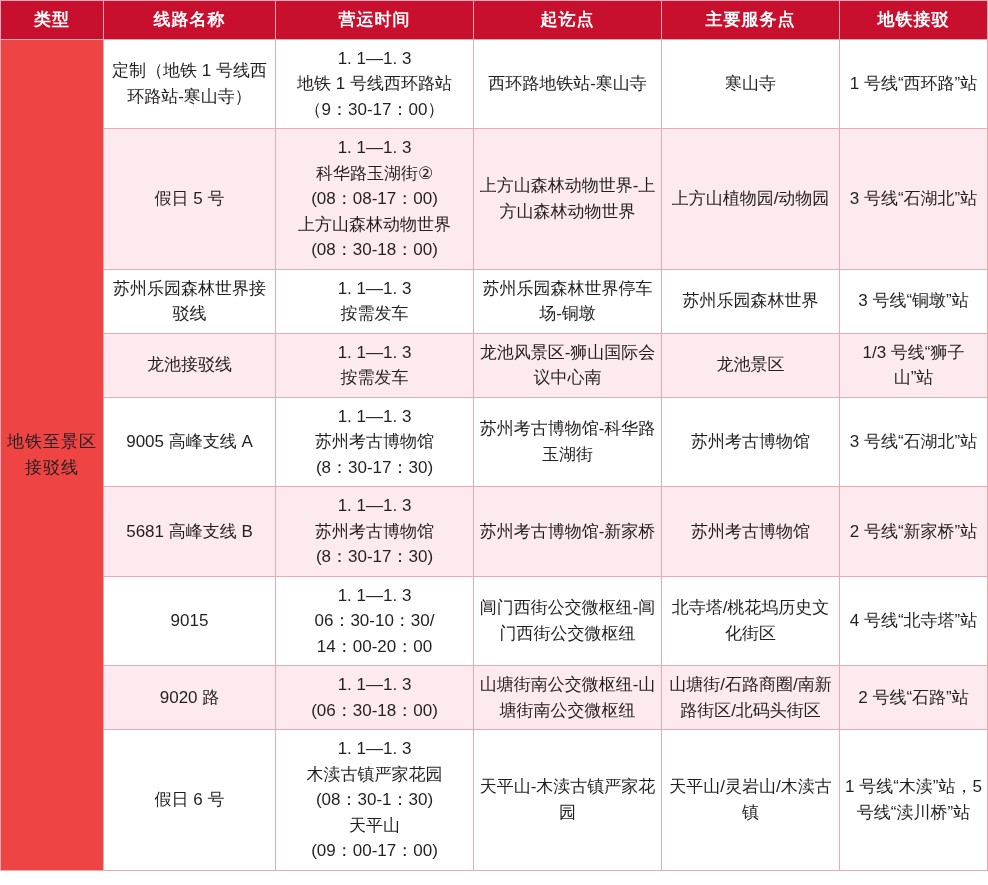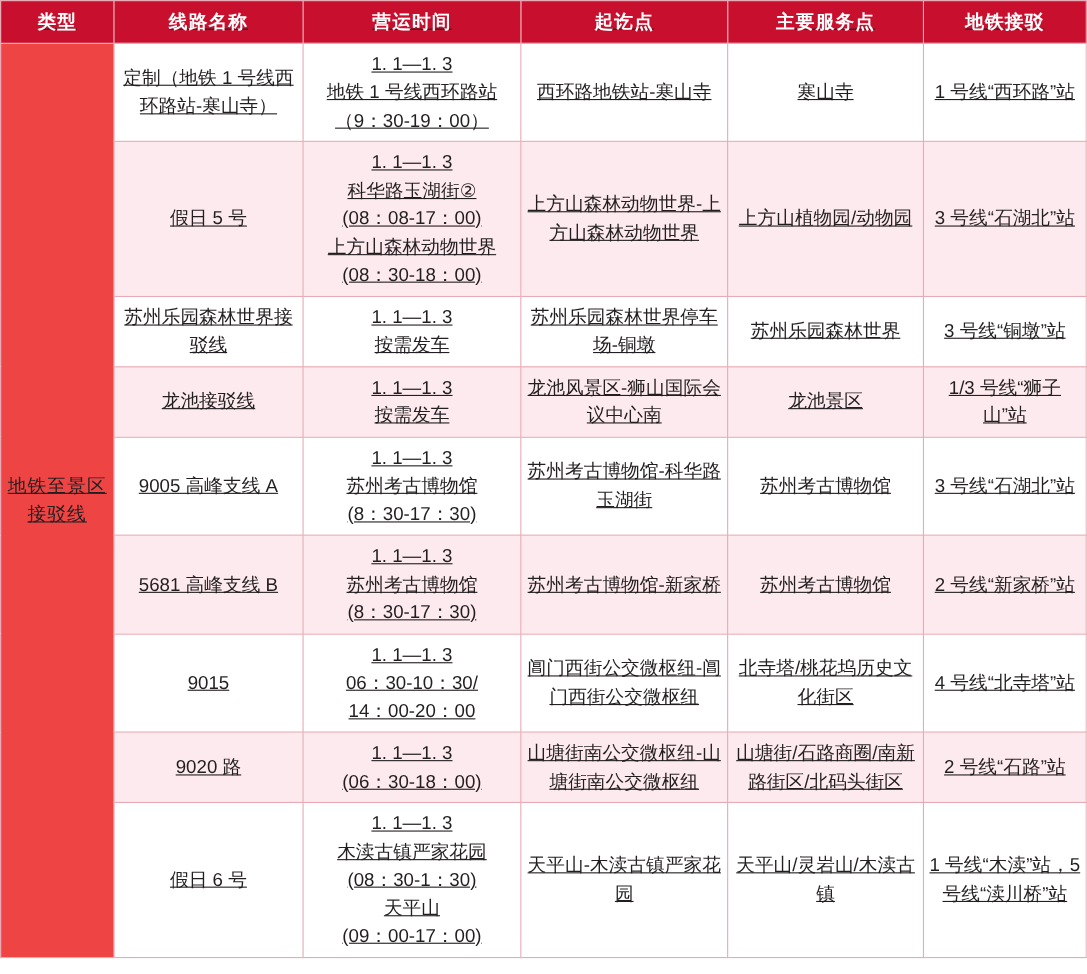--- a/index.html
+++ b/index.html
@@ -9,21 +9,20 @@
   }
   body {
     width: 988px;
     height: 885px;
     font-family: "Liberation Sans", "DejaVu Sans", sans-serif;
     color: #231f20;
   }
   .sheet {
     width: 988px;
     box-sizing: border-box;
-    text-decoration: underline;
   }
   table.bus-table {
     border-collapse: collapse;
     width: 988px;
     table-layout: fixed;
   }
   table.bus-table th,
   table.bus-table td {
     border: 1px solid #e8aab4;
     text-align: center;
@@ -85,21 +84,21 @@
         <th>地铁接驳</th>
       </tr>
     </thead>
     <tbody id="table-body">
         <tr>
           <td class="cat-cell" rowspan="9">地铁至景区接驳线</td>
           <td class="col-name">定制（地铁 1 号线西环路站-寒山寺）</td>
           <td class="col-time">
             <span class="line">1. 1—1. 3</span>
             <span class="line">地铁 1 号线西环路站</span>
-            <span class="line">（9：30-19：00）</span>
+            <span class="line">（9：30-17：00）</span>
           </td>
           <td class="col-ends">西环路地铁站-寒山寺</td>
           <td class="col-serve">寒山寺</td>
           <td class="col-metro">1 号线“西环路”站</td>
         </tr>
         <tr class="alt">
           <td class="col-name">假日 5 号</td>
           <td class="col-time">
             <span class="line">1. 1—1. 3</span>
             <span class="line">科华路玉湖街②</span>

